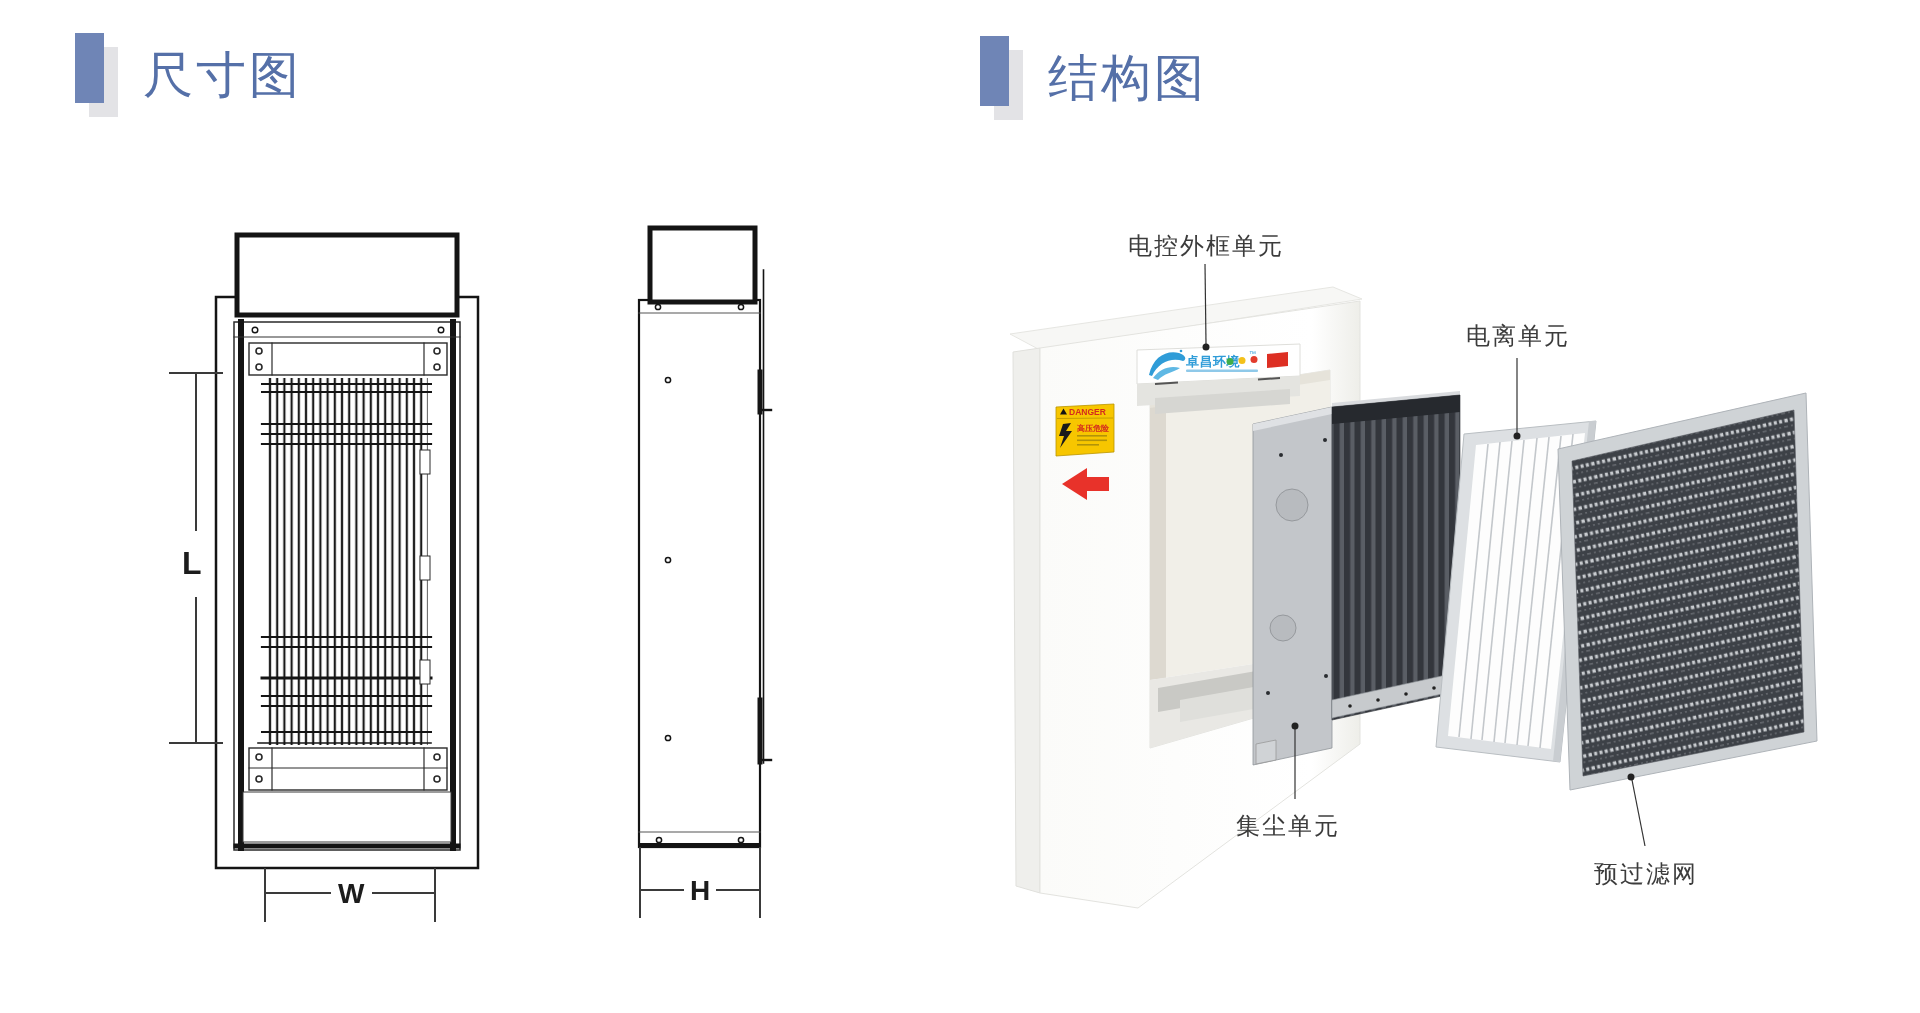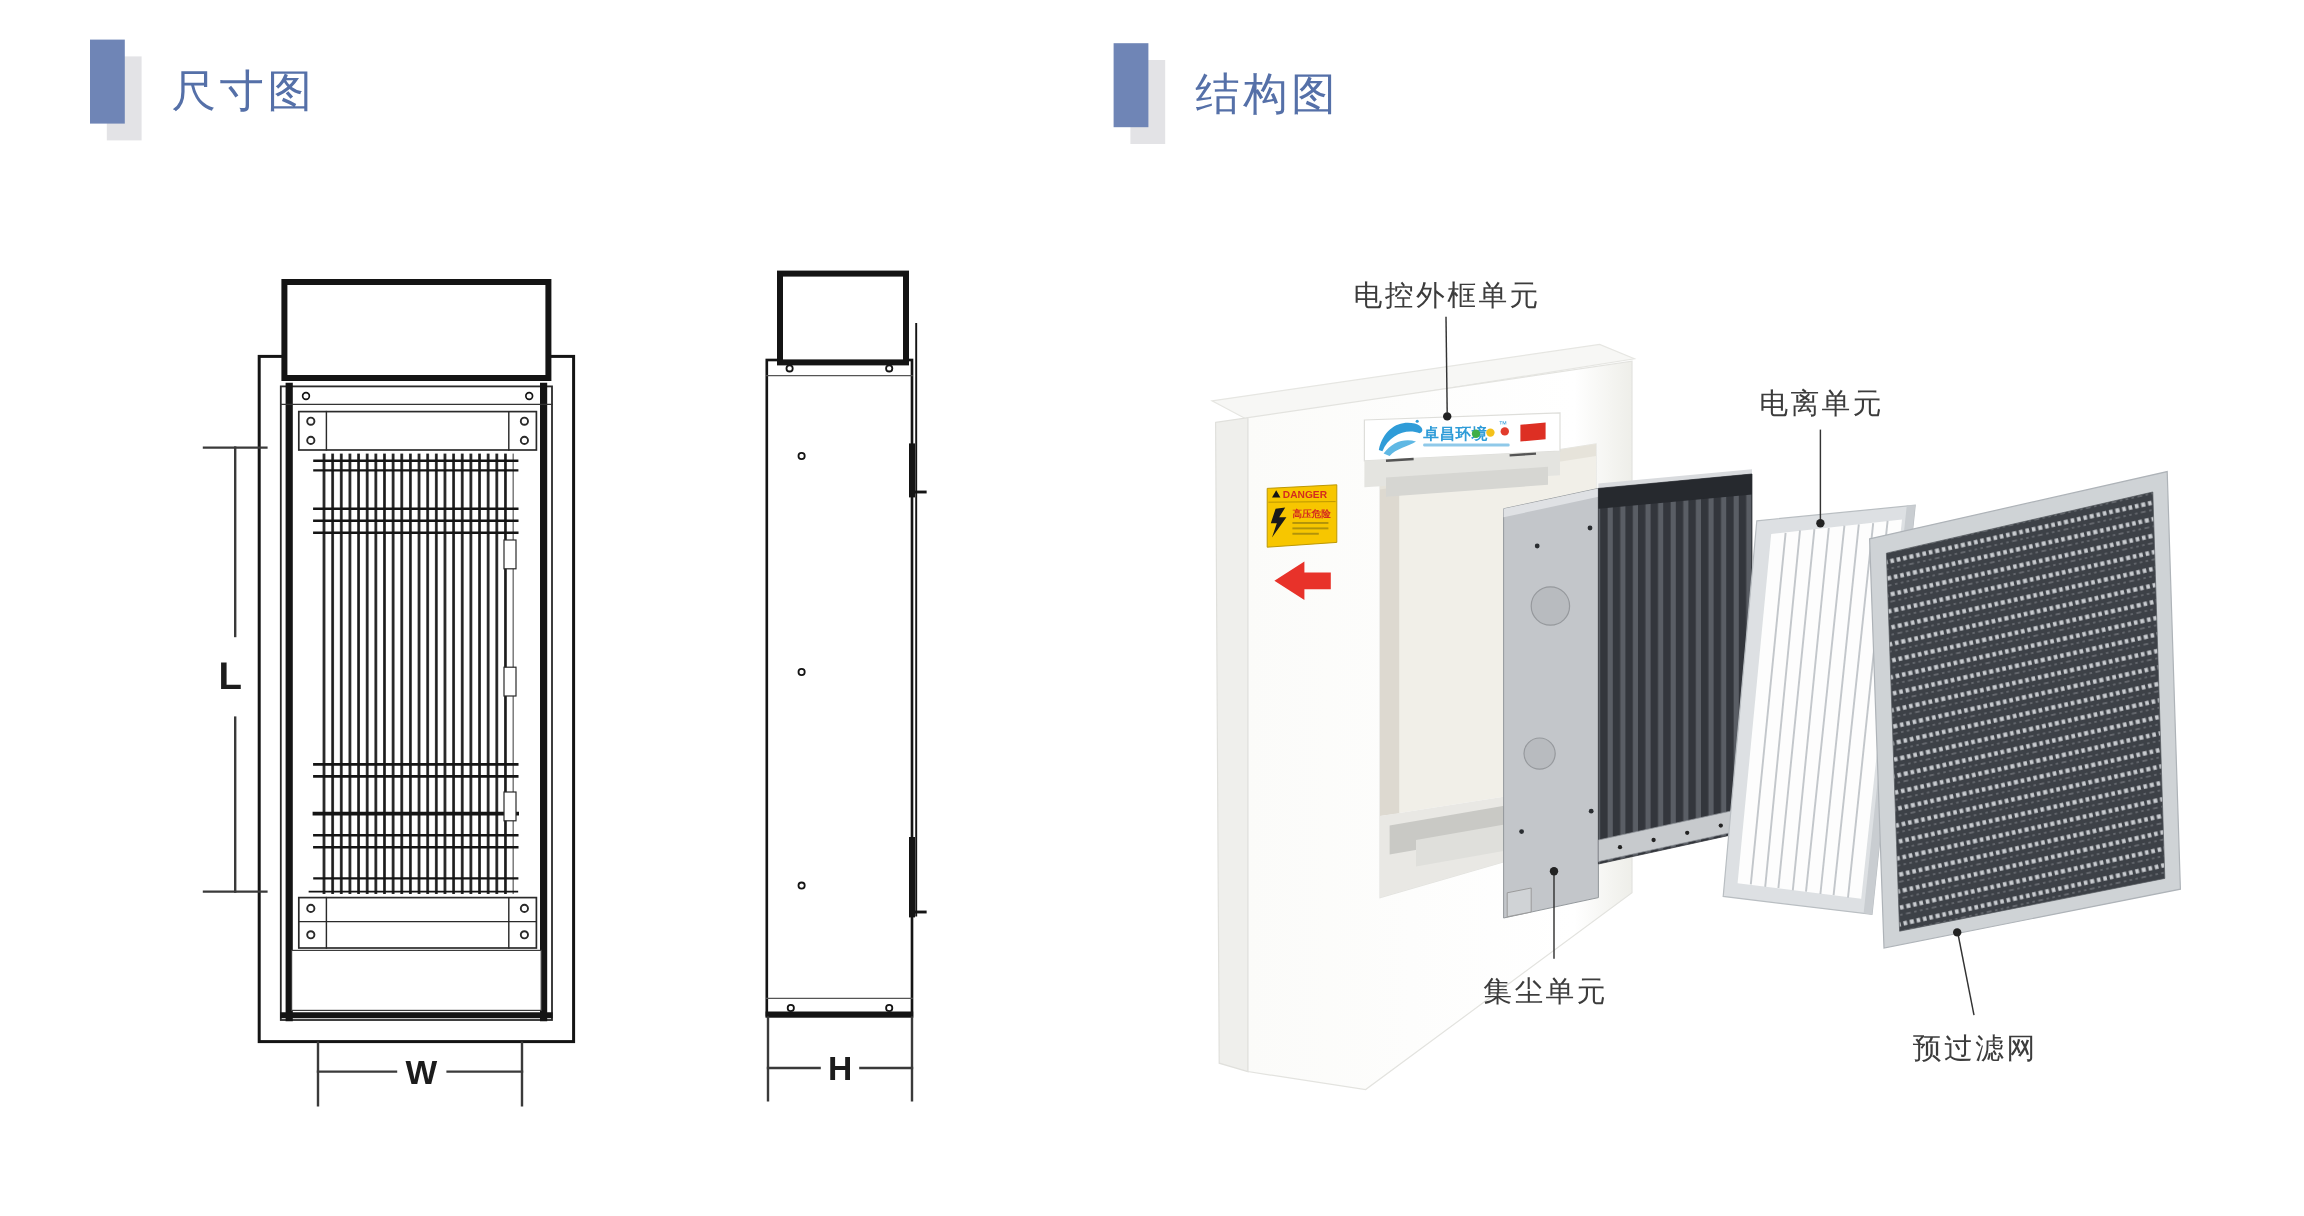--- a/index.html
+++ b/index.html
@@ -3,37 +3,37 @@
 <meta charset="utf-8">
 <style>
   html,body{margin:0;padding:0;}
   body{width:1920px;height:1013px;background:#ffffff;overflow:hidden;position:relative;
        font-family:"Liberation Sans",sans-serif;}
   .stage{position:absolute;left:0;top:0;width:1920px;height:1013px;}
   .sec-title{position:absolute;display:flex;align-items:center;gap:20px;}
   .tbar-wrap{position:relative;width:48px;height:84px;flex:0 0 auto;}
   .tbar-shadow{position:absolute;left:14px;top:14px;width:29px;height:70px;background:#e3e3e6;}
   .tbar{position:absolute;left:0;top:0;width:29px;height:70px;background:#6f85b6;}
-  .sec-title h2{margin:0;font-size:37px;font-weight:500;color:#5570a8;letter-spacing:3px;line-height:1;}
+  .sec-title h2{margin:0;font-size:50px;font-weight:500;color:#5570a8;letter-spacing:3px;line-height:1;}
   svg text{font-family:"Liberation Sans",sans-serif;}
   .dim-label{font-weight:bold;fill:#1c1c1c;}
   .part-label{font-size:24px;fill:#3c3c3c;letter-spacing:2px;}
 </style>
 </head>
 <body>
 
 <div class="sec-title" style="left:75px;top:33px;">
   <span class="tbar-wrap">
     <span class="tbar-shadow"></span>
     <span class="tbar"></span>
   </span>
   <h2>尺寸图</h2>
 </div>
 
-<div class="sec-title" style="left:928px;top:36px;justify-content:center;">
+<div class="sec-title" style="left:980px;top:36px;justify-content:center;">
   <span class="tbar-wrap">
     <span class="tbar-shadow"></span>
     <span class="tbar"></span>
   </span>
   <h2>结构图</h2>
 </div>
 
 <svg class="stage" viewBox="0 0 1920 1013">
   <defs>
     <pattern id="grillePat" width="7.2" height="8" patternUnits="userSpaceOnUse">

